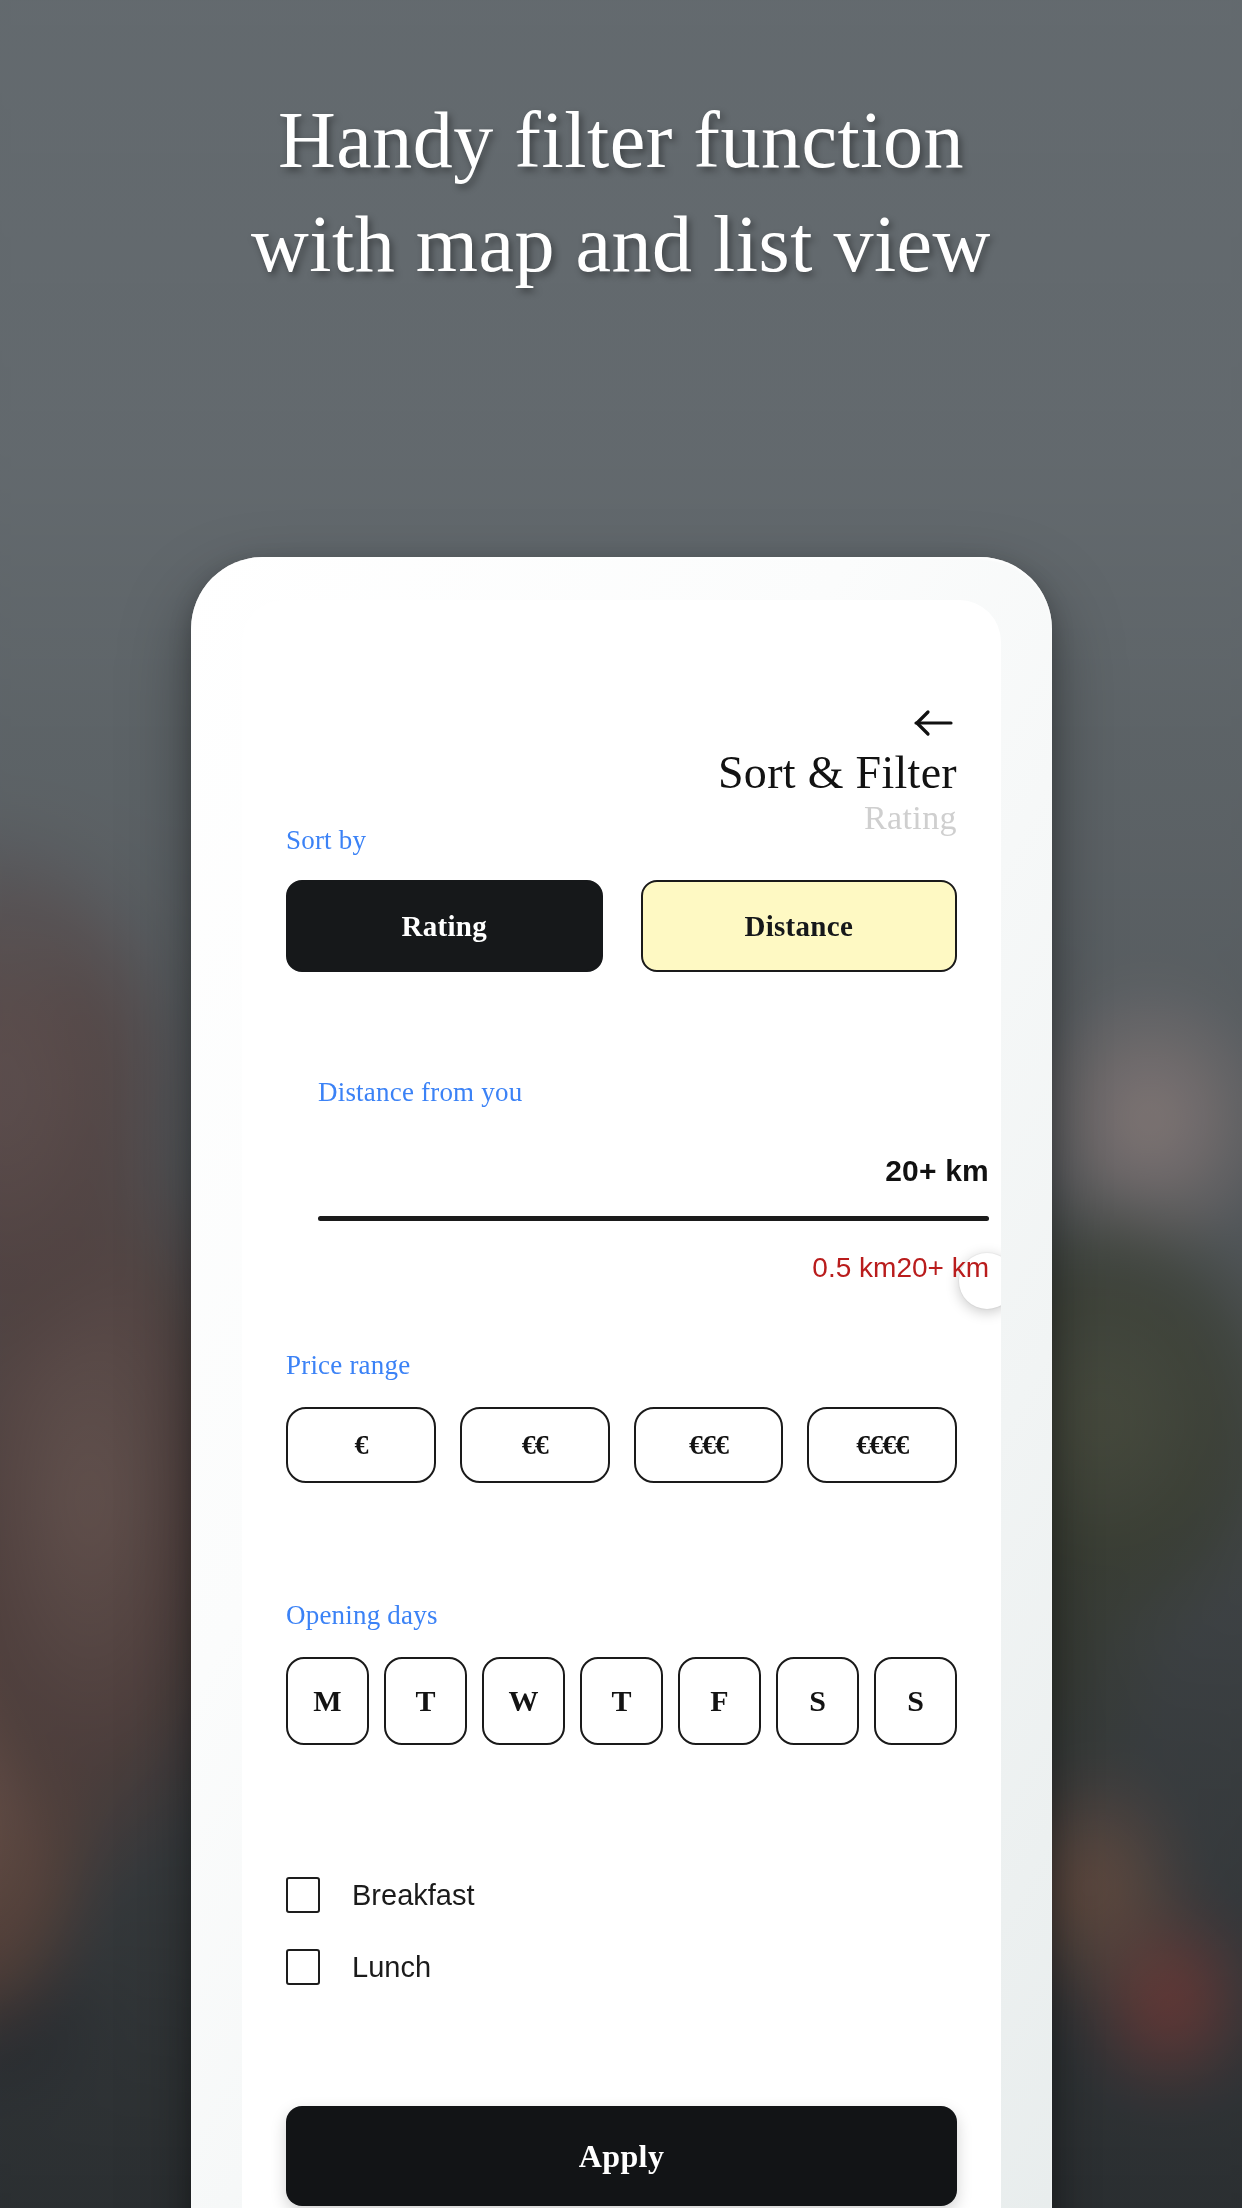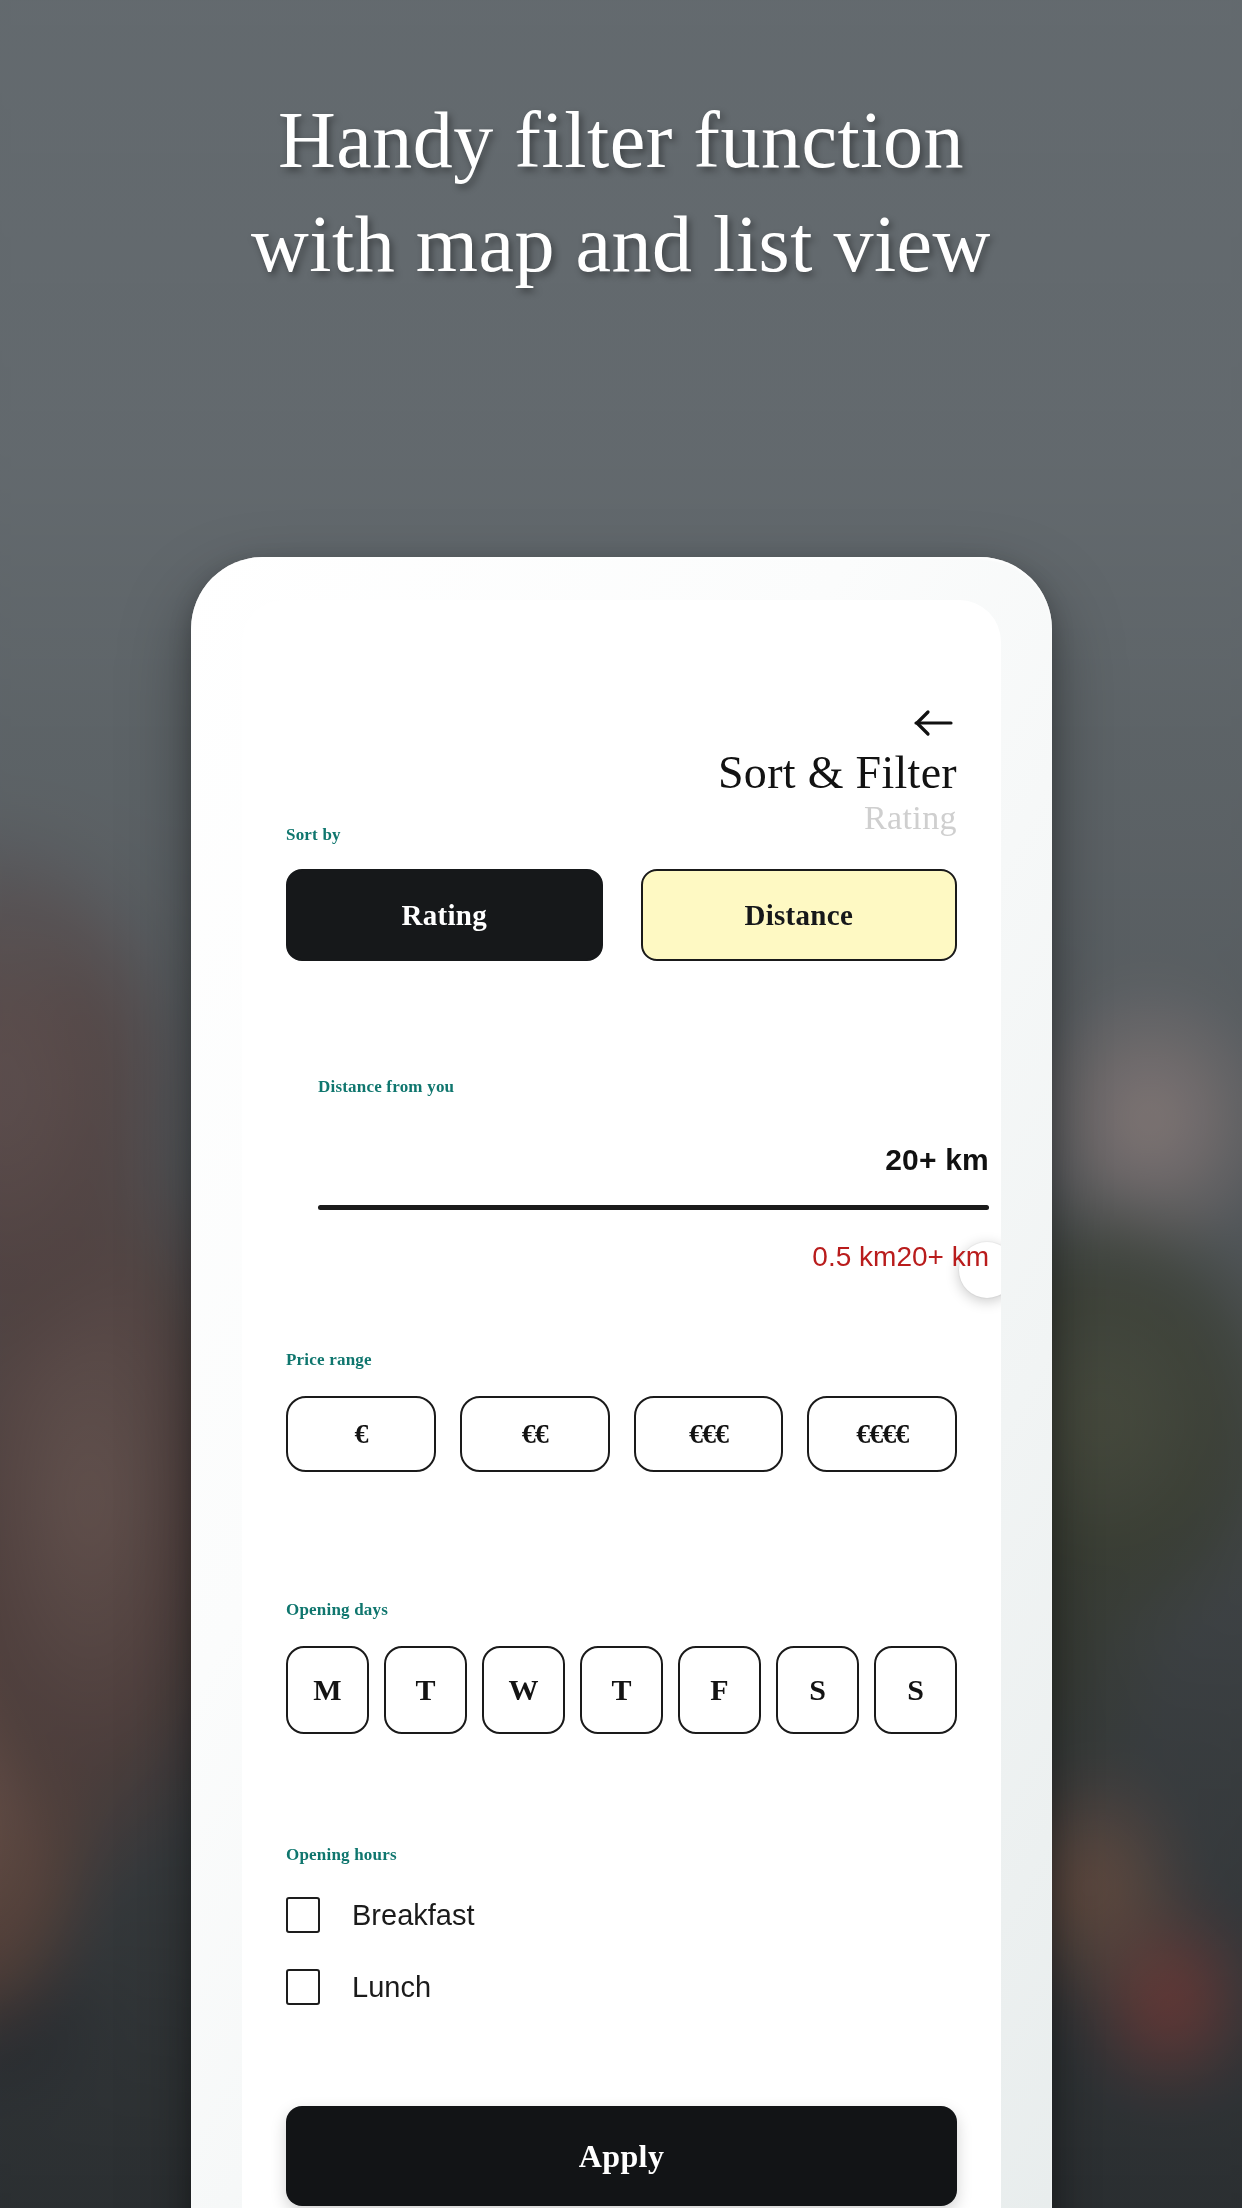--- a/index.html
+++ b/index.html
@@ -135,23 +135,23 @@
     margin-left: auto;
     font-family: "Liberation Serif", serif;
     font-size: 34px;
     color: #cfcfcf;
     letter-spacing: 0.4px;
   }
 
   
   .section-label {
     font-family: "Liberation Serif", serif;
-    font-weight: bold;
-    font-size: 17px;
-    color: #0f766e;
+    font-weight: normal;
+    font-size: 27px;
+    color: #3b82f6;
     letter-spacing: 0.2px;
   }
 
   .sec-sort     { position: absolute; left: 44px; top: 225px;  width: 671px; }
   .sec-distance { position: absolute; left: 44px; top: 477px;  width: 671px; margin-left: 32px; }
   .sec-price    { position: absolute; left: 44px; top: 750px;  width: 671px; }
   .sec-days     { position: absolute; left: 44px; top: 1000px; width: 671px; }
   .sec-hours    { position: absolute; left: 44px; top: 1245px; width: 671px; }
 
   
@@ -380,21 +380,20 @@
           <div class="chip day">T</div>
           <div class="chip day">W</div>
           <div class="chip day">T</div>
           <div class="chip day">F</div>
           <div class="chip day">S</div>
           <div class="chip day">S</div>
         </div>
       </div>
 
       <div class="sec-hours">
-        <div class="section-label">Opening hours</div>
         <div class="check-list">
           <div class="check-row">
             <div class="check-box"></div>
             <div class="check-label">Breakfast</div>
           </div>
           <div class="check-row">
             <div class="check-box"></div>
             <div class="check-label">Lunch</div>
           </div>
         </div>

